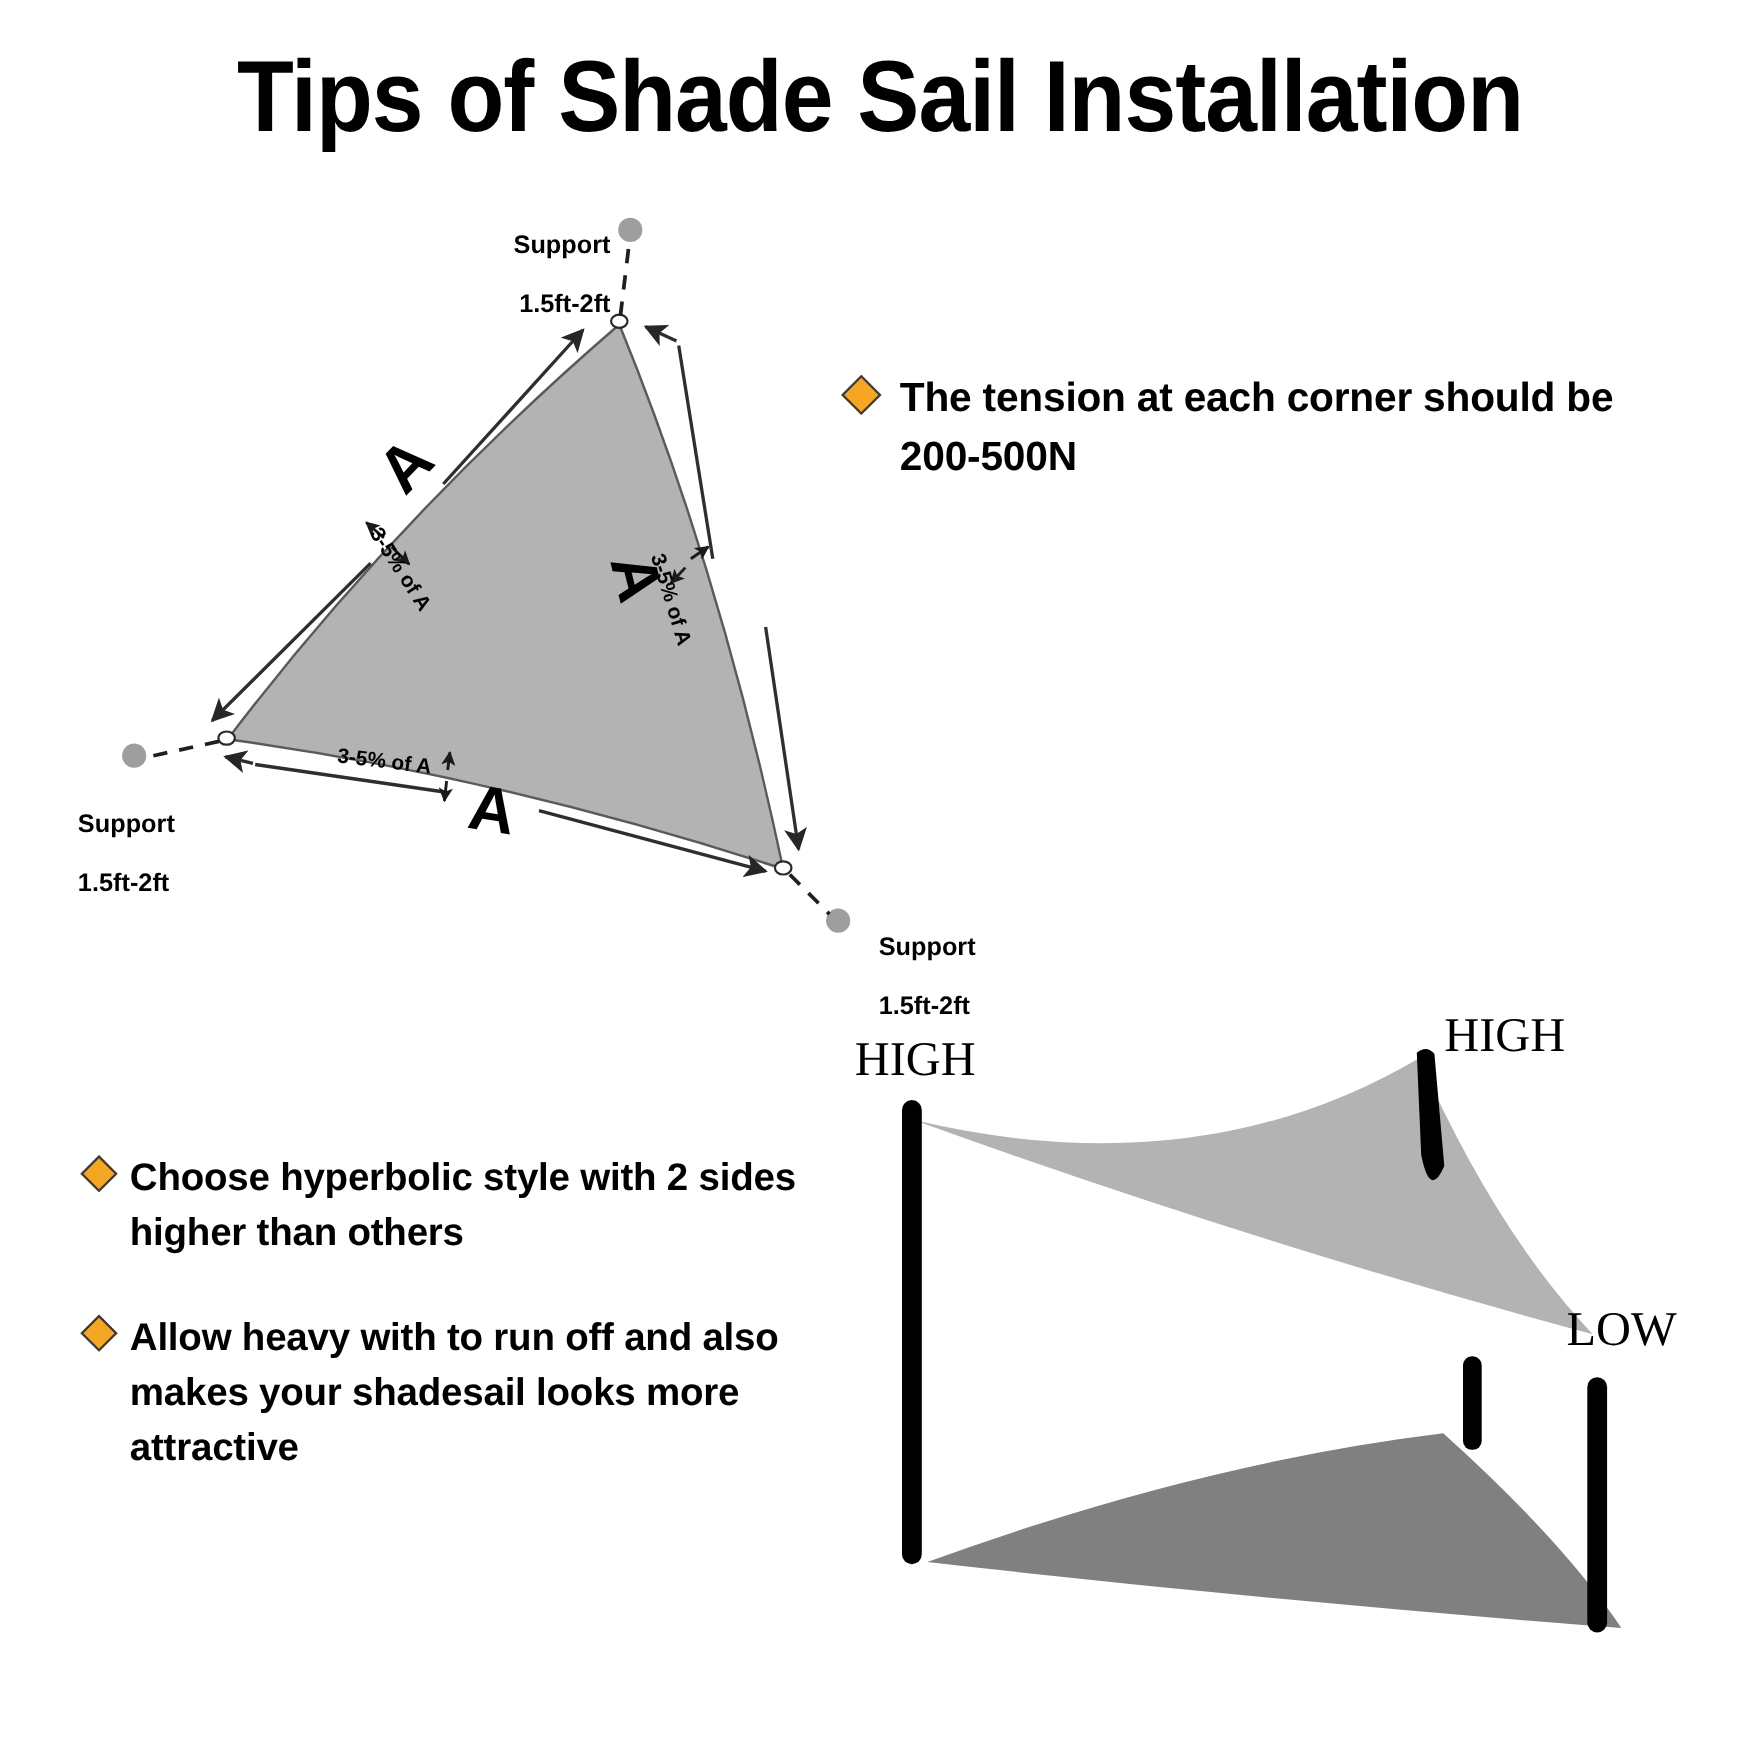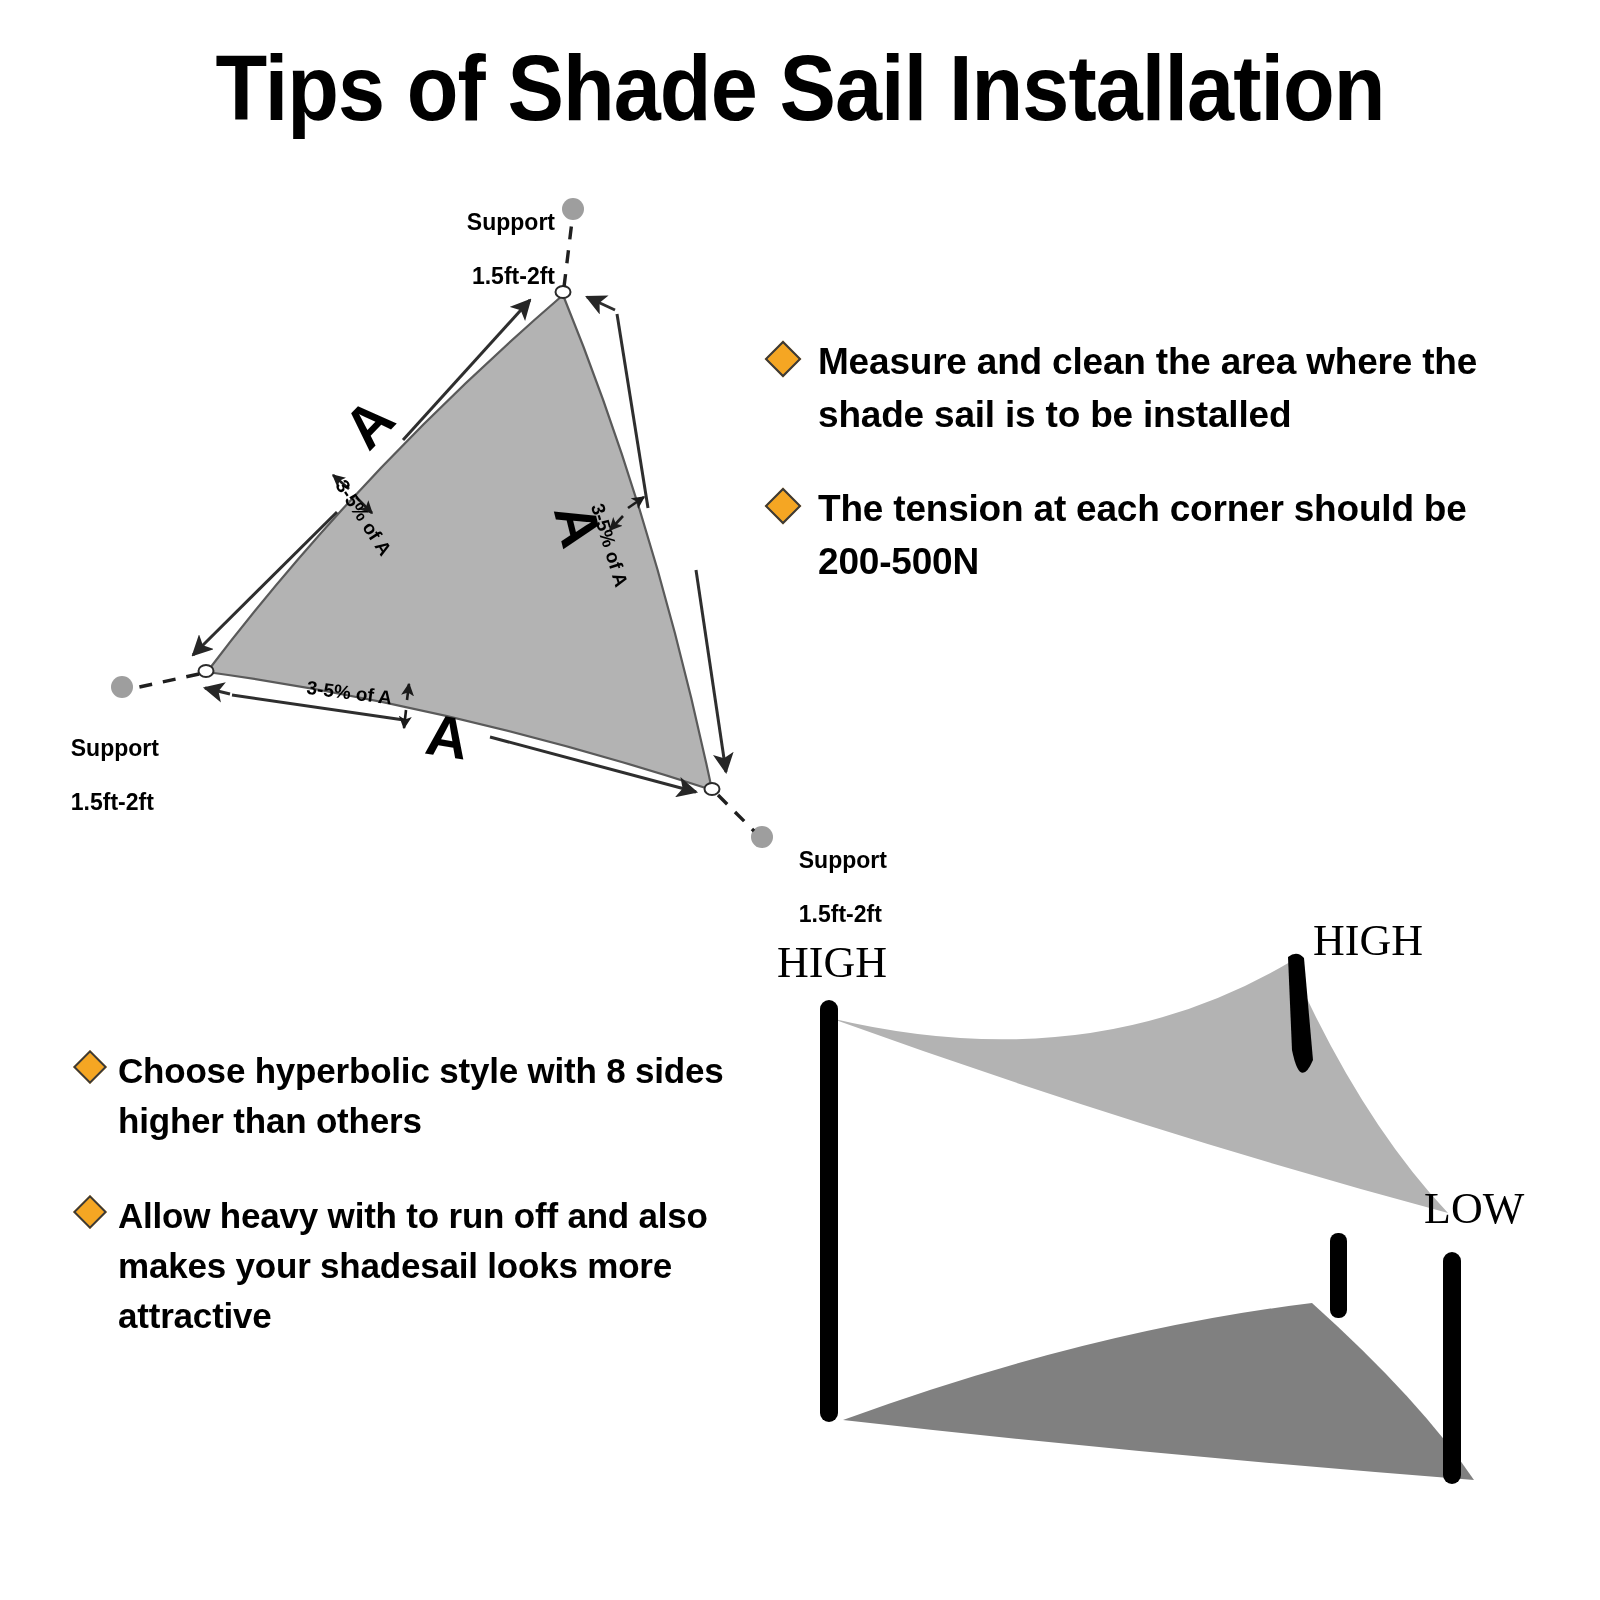--- a/index.html
+++ b/index.html
@@ -223,32 +223,28 @@
 
 <div class="dim-label" style="left:349px; top:476px; transform:rotate(57deg); transform-origin:0 0;">3-5% of A</div>
 
 <div class="dim-label" style="left:607px; top:501px; transform:rotate(73deg); transform-origin:0 0;">3-5% of A</div>
 
 <div class="dim-label" style="left:308px; top:677px; transform:rotate(7deg); transform-origin:0 0;">3-5% of A</div>
 
 <div class="bullet-list" id="bullets-right">
   <div class="bullet-row">
     <span class="bullet-diamond"></span>
-    <span class="bullet-text">Measure and clean the area where the shade sail is to be installed</span>
-  </div>
-  <div class="bullet-row">
-    <span class="bullet-diamond"></span>
     <span class="bullet-text">The tension at each corner should be 200-500N</span>
   </div>
 </div>
 
 <div class="bullet-list" id="bullets-lower-left">
   <div class="bullet-row">
     <span class="bullet-diamond"></span>
-    <span class="bullet-text">Choose hyperbolic style with 8 sides higher than others</span>
+    <span class="bullet-text">Choose hyperbolic style with 2 sides higher than others</span>
   </div>
   <div class="bullet-row">
     <span class="bullet-diamond"></span>
     <span class="bullet-text">Allow heavy with to run off and also makes your shadesail looks more attractive</span>
   </div>
 </div>
 
 <svg class="svg-layer" width="1600" height="1600" viewBox="0 0 1600 1600" style="pointer-events:none;">
 
   <path d="M 843,1420

